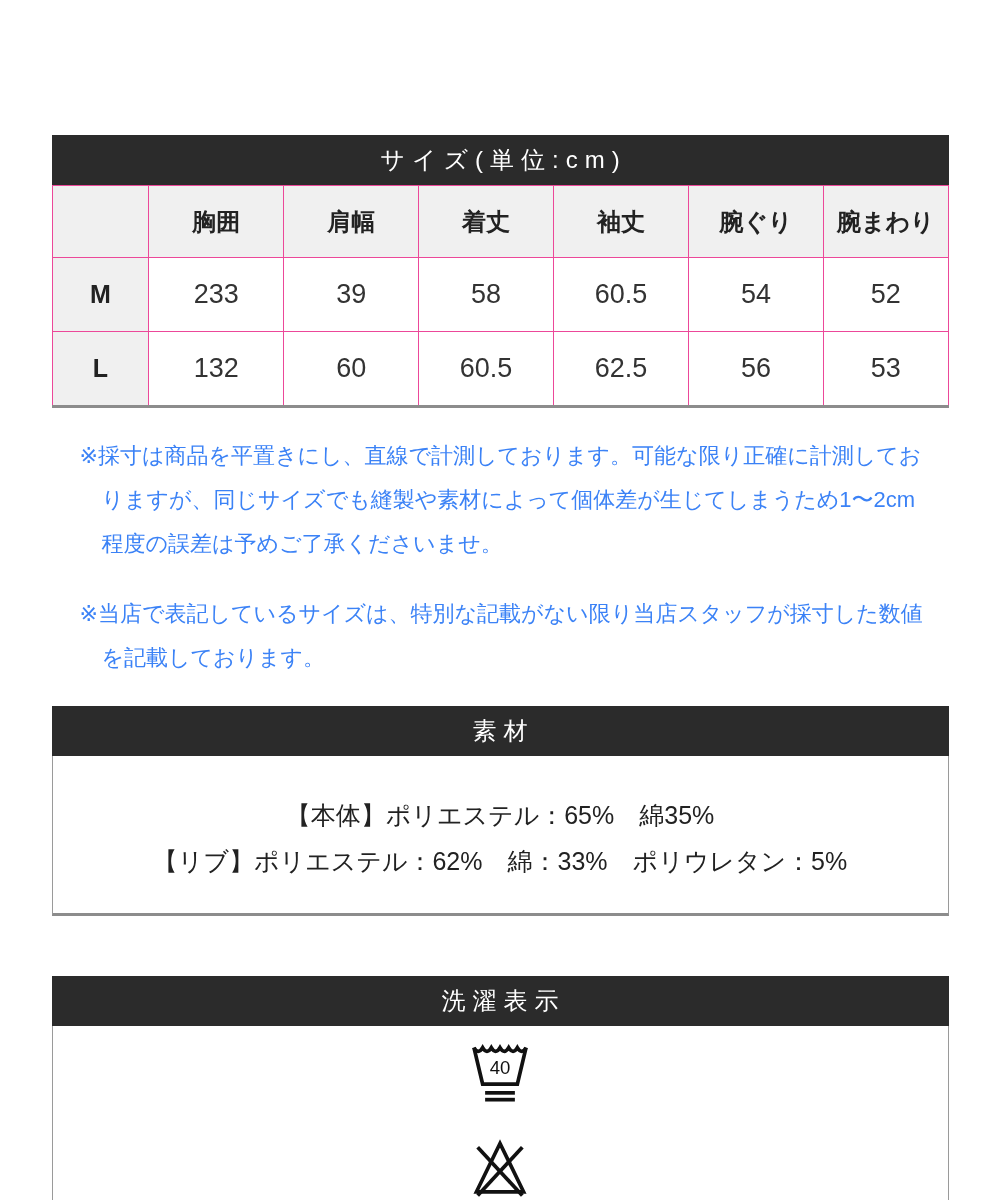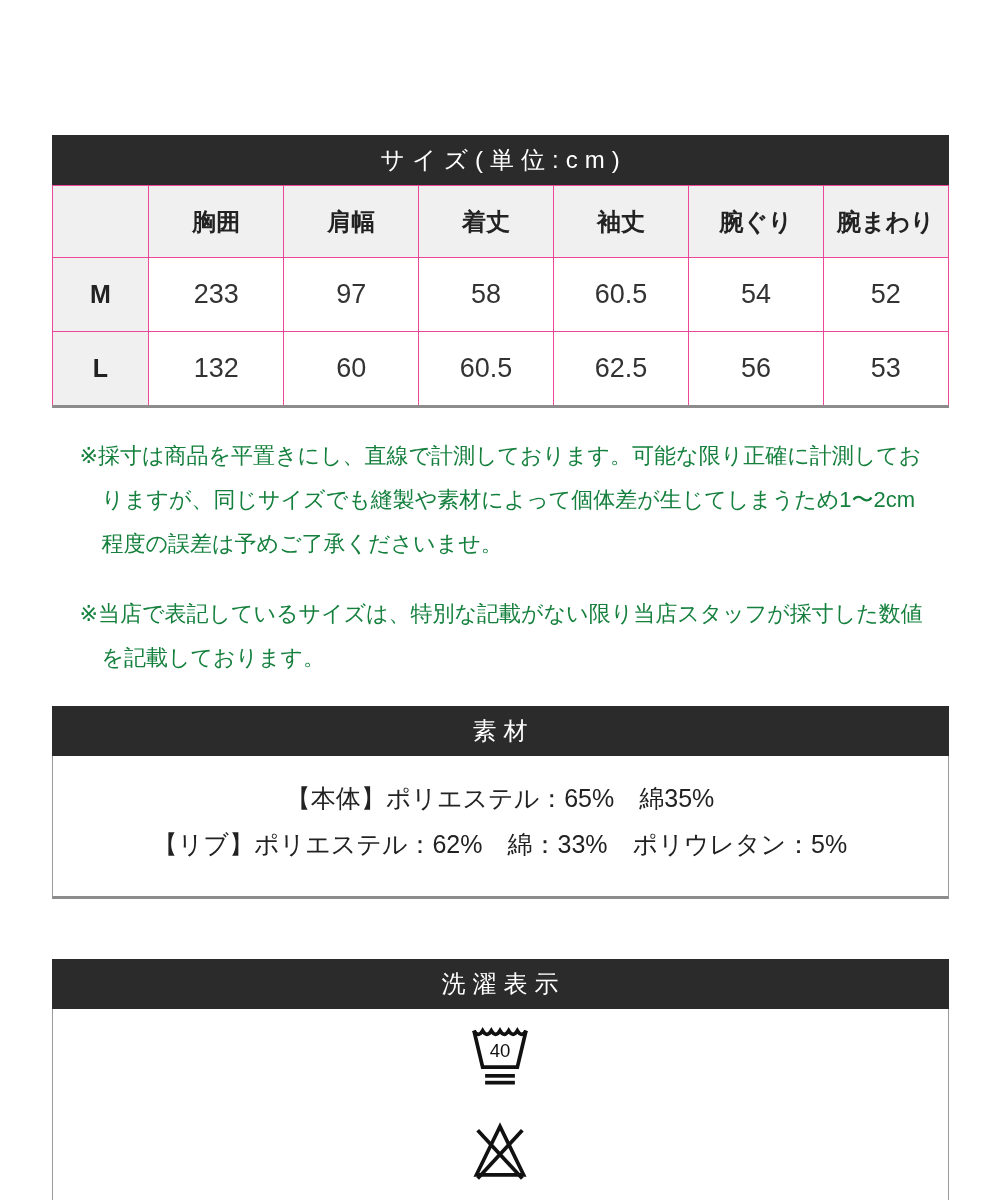--- a/index.html
+++ b/index.html
@@ -36,32 +36,32 @@
   .size-table tbody th{
     background:#f0f0f0;font-size:25px;font-weight:bold;color:#222;
   }
   .size-table tbody td{
     background:#fff;height:73px;font-size:27px;font-weight:normal;color:#333;
   }
 
   
   .notes{padding:26px 24px 0 28px;}
   .note{
-    font-size:22px;line-height:44px;color:#15803d;
+    font-size:22px;line-height:44px;color:#3b82f6;
     margin:0 0 26px 0;padding-left:22px;text-indent:-22px;
   }
 
   
   .section-body{
     background:#fff;
     border:1px solid #9a9a9a;border-top:none;border-bottom:3px solid #8c8c8c;
   }
   .material-section{margin-top:20px;}
   .material-body{
-    padding:19px 8px 29px;text-align:center;
+    padding:36px 8px 29px;text-align:center;
     font-size:25px;line-height:46px;color:#222;
   }
   .material-body p{margin:0;}
 
   .laundry-section{margin-top:60px;}
   .laundry-body{
     display:flex;justify-content:space-between;align-items:center;
     gap:28px;min-height:98px;padding:12px 0 14px;flex-direction:column;
   }
   .care-icon{display:block;}
@@ -95,21 +95,21 @@
           <th>着丈</th>
           <th>袖丈</th>
           <th>腕ぐり</th>
           <th>腕まわり</th>
         </tr>
       </thead>
       <tbody>
         <tr>
           <th>M</th>
           <td>233</td>
-          <td>97</td>
+          <td>39</td>
           <td>58</td>
           <td>60.5</td>
           <td>54</td>
           <td>52</td>
         </tr>
         <tr>
           <th>L</th>
           <td>132</td>
           <td>60</td>
           <td>60.5</td>

